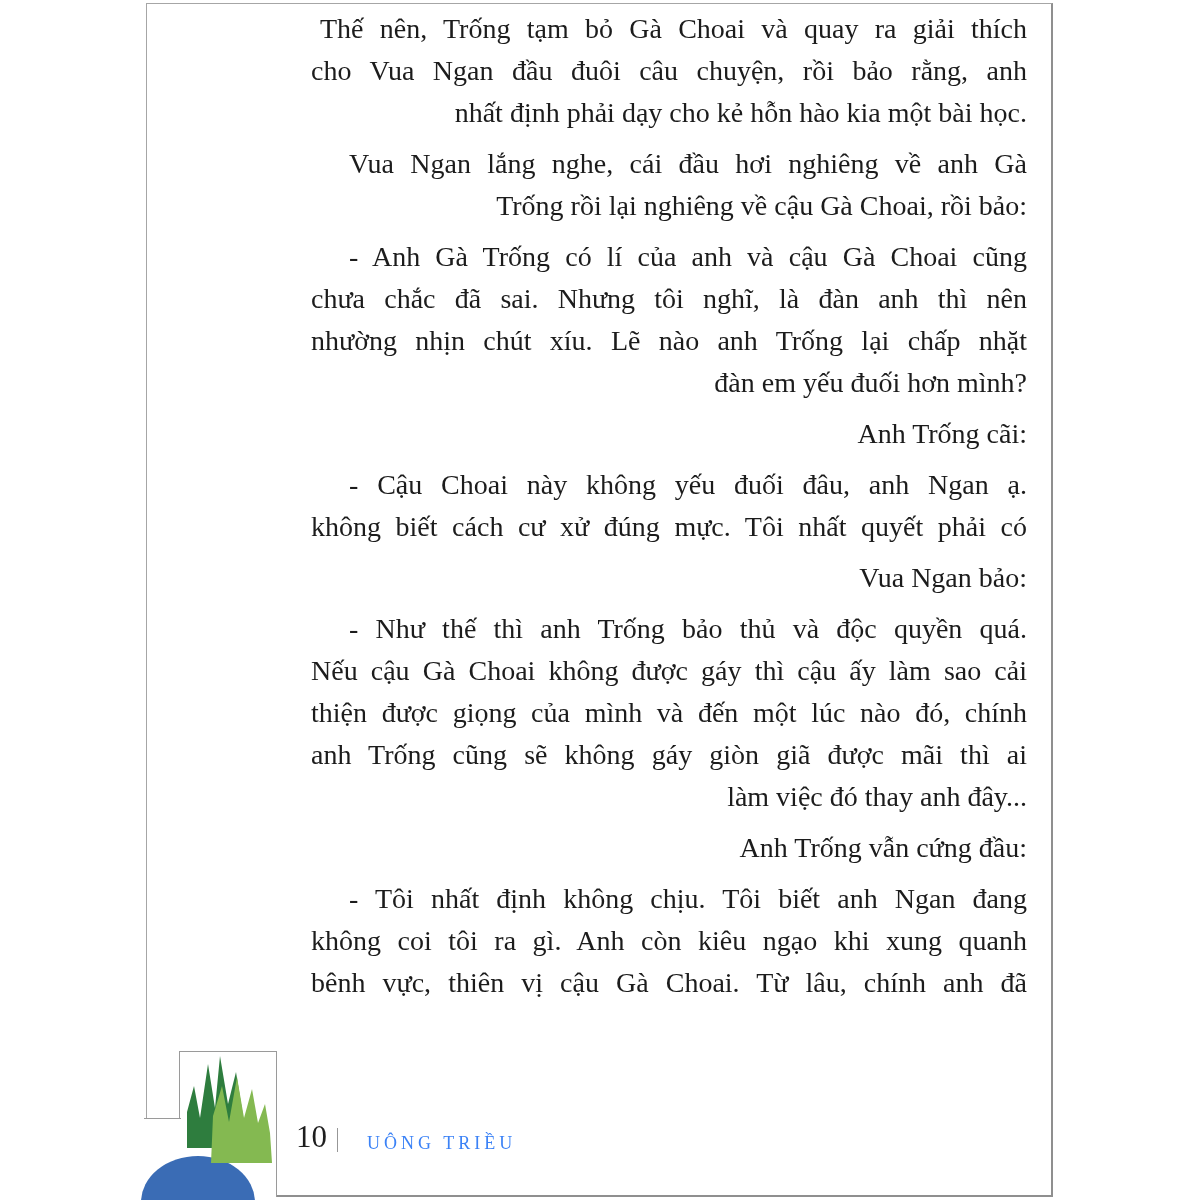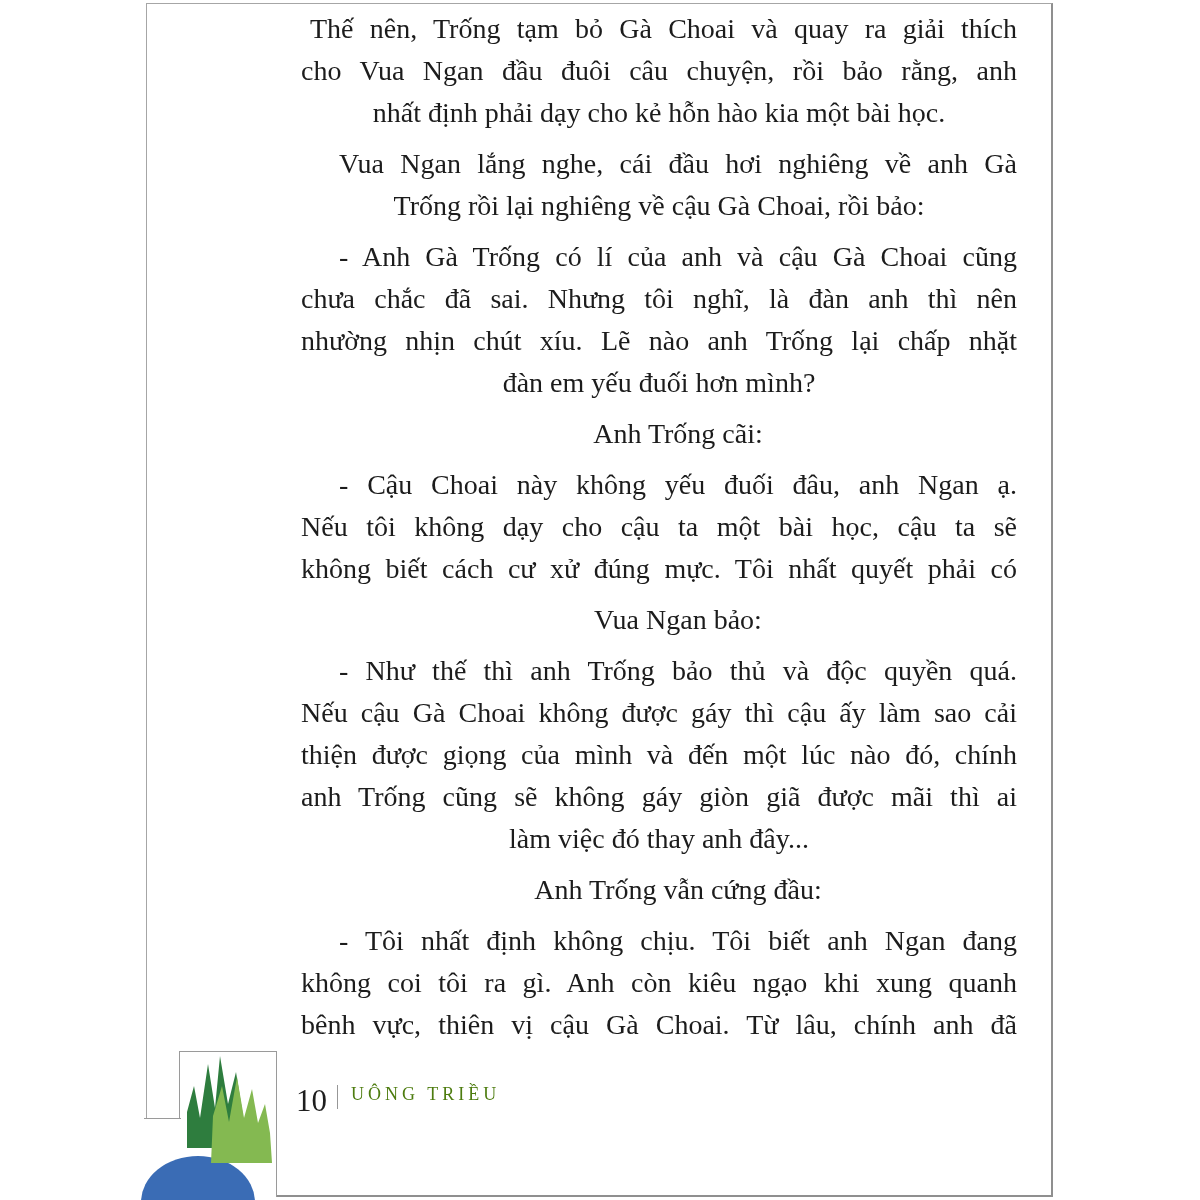--- a/index.html
+++ b/index.html
@@ -45,54 +45,55 @@
   }
   .illus-svg {
     position: absolute;
     left: 130px; top: 1045px;
     width: 160px; height: 155px;
   }
 
   
   .text-col {
     position: absolute;
-    left: 301px; top: 8px;
+    left: 311px; top: 8px;
     width: 716px;
     color: #1c1c1c;
     font-size: 28px;
     line-height: 42px;
   }
   .para { margin: 0 0 9px 0; }
   .line { white-space: normal; }
   .jline { text-align: justify; text-align-last: justify; }
-  .lastline { text-align: center; }
+  .lastline { text-align: right; }
 
   
   .footer {
     position: absolute;
-    left: 296px; top: 1085px;
+    left: 296px; top: 1116px;
     height: 36px;
     display: flex;
-    align-items: flex-start;
+    align-items: flex-end;
   }
   .page-num {
     font-size: 31px;
     color: #1e1e1e;
     line-height: 1;
   }
   .footer-sep {
     width: 0px; height: 24px;
     border-left: 1px solid #979797;
     margin: 0 13px 0 10px;
   }
   .footer-author {
     font-size: 18px;
     letter-spacing: 4px;
-    color: #4d7c0f;
+    color: #3b82f6;
     line-height: 1;
+    margin-left: 16px;
   }
 </style>
 </head>
 <body>
 
 <div class="canvas">
 
   <div class="page"></div>
 
   <div class="illus-box"></div>
@@ -118,21 +119,20 @@
         <div class="line jline" style="text-indent: 38px;">- Anh Gà Trống có lí của anh và cậu Gà Choai cũng</div>
         <div class="line jline">chưa chắc đã sai. Nhưng tôi nghĩ, là đàn anh thì nên</div>
         <div class="line jline">nhường nhịn chút xíu. Lẽ nào anh Trống lại chấp nhặt</div>
         <div class="line lastline">đàn em yếu đuối hơn mình?</div>
       </div>
       <div class="para">
         <div class="line lastline" style="text-indent: 38px; font-family: Liberation Serif, serif;">Anh Trống cãi:</div>
       </div>
       <div class="para">
         <div class="line jline" style="text-indent: 38px;">- Cậu Choai này không yếu đuối đâu, anh Ngan ạ.</div>
-        <div class="line jline">Nếu tôi không dạy cho cậu ta một bài học, cậu ta sẽ</div>
         <div class="line jline">không biết cách cư xử đúng mực. Tôi nhất quyết phải có</div>
       </div>
       <div class="para">
         <div class="line lastline" style="text-indent: 38px;">Vua Ngan bảo:</div>
       </div>
       <div class="para">
         <div class="line jline" style="text-indent: 38px;">- Như thế thì anh Trống bảo thủ và độc quyền quá.</div>
         <div class="line jline">Nếu cậu Gà Choai không được gáy thì cậu ấy làm sao cải</div>
         <div class="line jline">thiện được giọng của mình và đến một lúc nào đó, chính</div>
         <div class="line jline">anh Trống cũng sẽ không gáy giòn giã được mãi thì ai</div>

